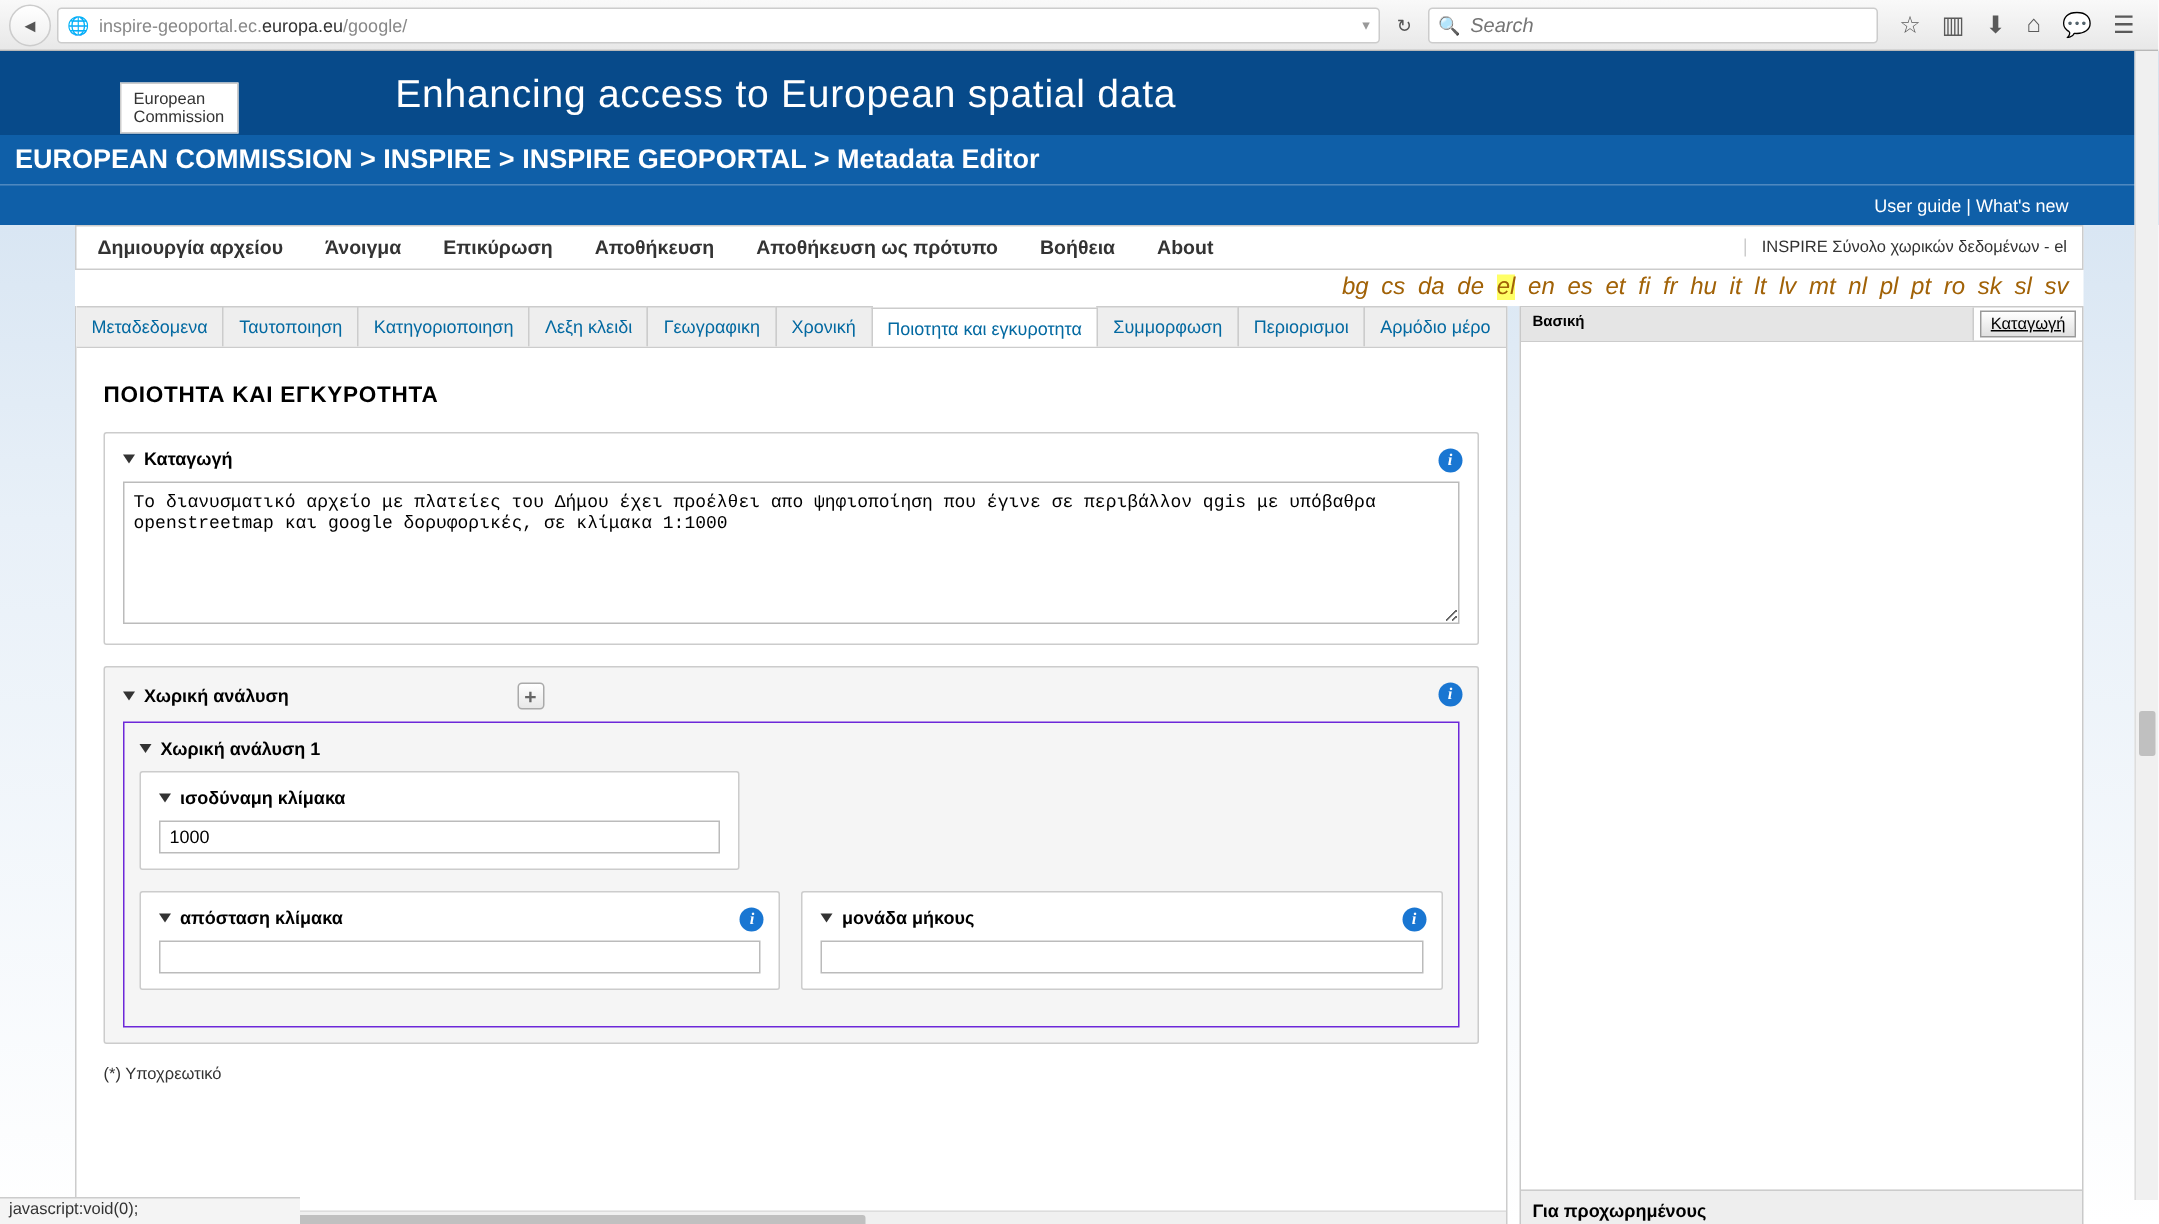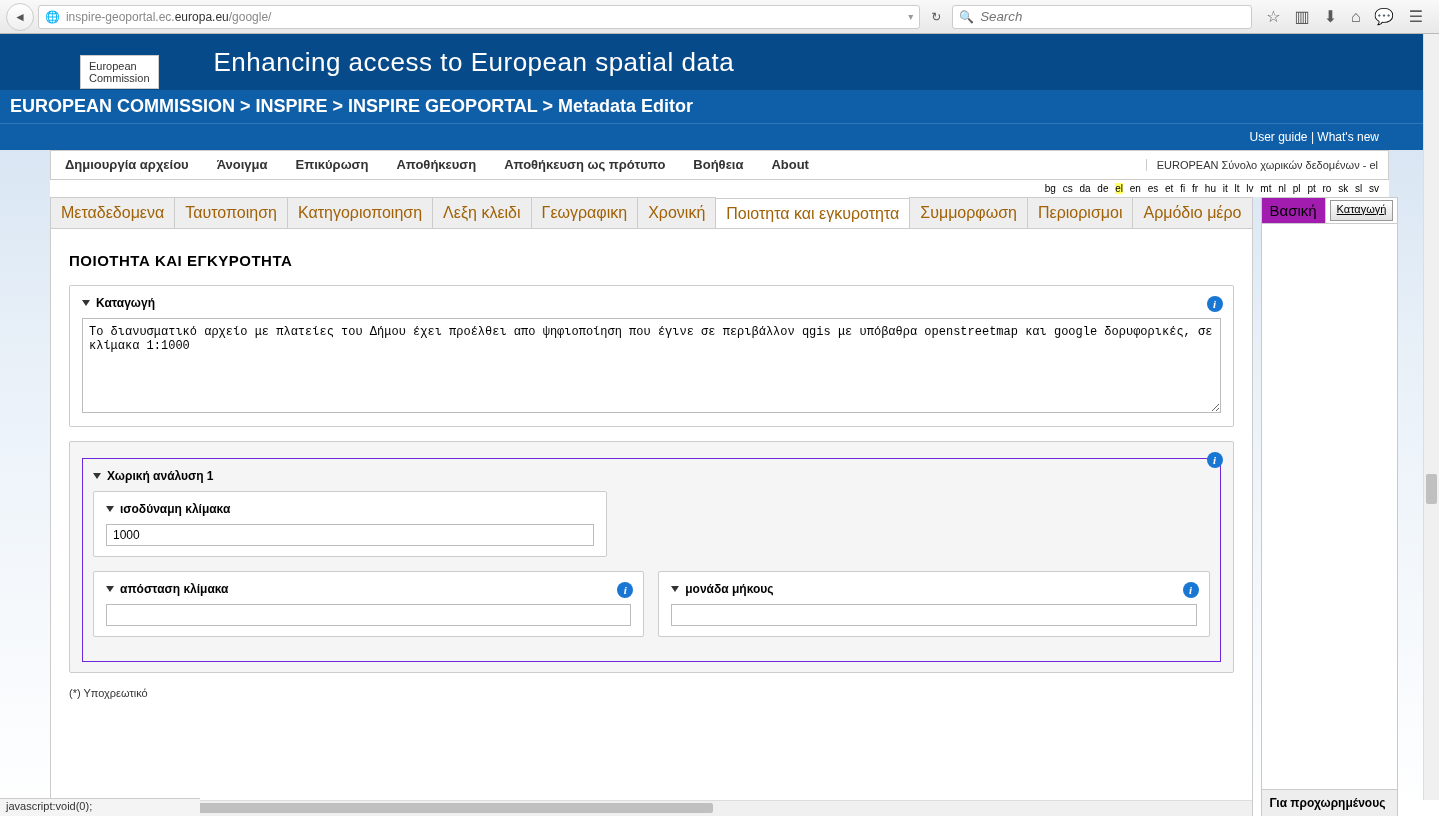--- a/index.html
+++ b/index.html
@@ -21,48 +21,48 @@
 .tool-icons span { cursor:pointer; font-size:16px; }
 
 
 .page { position: relative; height: 782px; background: linear-gradient(to bottom, #d0e0f0 0%, #e8f0f8 40%, #fff 100%); overflow:hidden; }
 .scrollbar-v { position:absolute; right:0; top:0; bottom:16px; width:16px; background:#f0f0f0; border-left:1px solid #ddd; }
 .scrollbar-v .thumb { position:absolute; top:440px; left:2px; right:2px; height:30px; background:#c0c0c0; border-radius:2px; }
 
 
 .site-header { background: #074a8a; color:#fff; height:56px; display:flex; align-items:center; }
 .ec-logo { background:#fff; color:#333; font-size:11px; line-height:1.1; padding:4px 8px; margin-left:80px; border:1px solid #ccc; position:relative; top:10px; }
-.site-title { font-size: 26px; font-weight: 300; margin-left: 55px; letter-spacing: 0.5px; }
+.site-title { font-size: 26px; font-weight: 300; margin-left: 105px; letter-spacing: 0.5px; }
 
 .breadcrumb-bar { background: #0f5fa8; color:#fff; padding: 6px 10px; font-size:18px; font-weight:bold; }
 .breadcrumb-bar a { color:#fff; text-decoration:none; }
 .top-links { text-align:right; padding: 6px 60px 6px 0; color:#fff; font-size:12px; background: #0f5fa8; border-top:1px solid rgba(255,255,255,0.15);}
 .top-links a { color:#fff; text-decoration:none; }
 
 
 .main-wrap { margin: 0 50px 0 50px; }
 
 
 .menubar { background:#fff; border:1px solid #ccc; display:flex; align-items:center; height:30px; }
 .menubar .item { padding: 0 14px; line-height:28px; font-size:13px; font-weight:bold; color:#333; cursor:pointer; }
 .menubar .status { border-left:1px solid #ccc; padding:0 10px; font-size:11px; color:#333; flex:0 0 auto; }
 
 
-.langbar { text-align:right; padding: 3px 8px; font-size:10px; background:#fff; color:#000000; }
+.langbar { text-align:right; padding: 3px 8px; font-size:16px; background:#fff; color:#a16207;font-style:italic; }
 .langbar span { margin: 0 2px; cursor:pointer; }
 .langbar .active { background: #ffff66; }
 
 
 .split { display:flex; }
 .left { flex:1; background:#fff; border:1px solid #ccc; border-top:none; min-height:620px; position:relative; }
 .right { width:390px; margin-left:8px; }
 
 
 .tabs { display:flex; border-bottom:1px solid #ccc; background:#fff; overflow:hidden; }
-.tab { padding: 6px 10px; font-size:16px; color:#a16207; background:#eee; border:1px solid #ccc; border-bottom:none; margin-right:-1px; cursor:pointer; white-space:nowrap; }
+.tab { padding: 6px 10px; font-size:12px; color:#0369a1; background:#eee; border:1px solid #ccc; border-bottom:none; margin-right:-1px; cursor:pointer; white-space:nowrap; }
 .tab.active { background:#fff; position:relative; top:1px; }
 .tab:first-child { border-left:none; }
 
 
 .form-area { padding: 15px 18px; }
 .page-heading { font-size:15px; font-weight:bold; margin: 8px 0 16px; letter-spacing:0.5px; }
 .panel { border:1px solid #ccc; background:#f5f5f5; border-radius:2px; margin-bottom:14px; padding:10px 12px; position:relative; }
 .panel.white { background:#fff; }
 .panel-header { display:flex; align-items:center; gap:6px; font-weight:bold; font-size:12px; margin-bottom:8px; }
 .collapse-arrow { width:0; height:0; border-left:4px solid transparent; border-right:4px solid transparent; border-top:6px solid #333; display:inline-block; }
@@ -72,21 +72,21 @@
 textarea.big { width:100%; height:95px; border:1px solid #bbb; padding:6px; font-family: "Courier New", monospace; font-size:12px; resize:both; background:#fff; }
 input.txt { width:100%; height:22px; border:1px solid #bbb; padding:2px 6px; font-size:12px; background:#fff; }
 .sub-panels { display:flex; gap:14px; }
 .sub-panels .panel { flex:1; }
 .inner-panel { border:1px solid #6d28d9; background:#f5f5f5; padding:10px; margin-top:6px; }
 .footnote { font-size:11px; color:#333; margin-top:6px; }
 
 
 .right-box { border:1px solid #c9c9c9; background:#fefefe; }
 .right-head { display:flex; border-bottom:1px solid #ccc; }
-.right-head .th { flex:1; padding:4px 8px; font-weight:normal; font-size:15px; background:#a21caf; border-right:1px solid #ccc; }
+.right-head .th { flex:1; padding:4px 8px; font-weight:bold; font-size:10px; background:#e5e5e5; border-right:1px solid #ccc; }
 .right-head .btn { padding:2px 6px; border:1px solid #999; background:linear-gradient(#fff,#e0e0e0); font-size:11px; cursor:pointer; margin:2px 4px; text-decoration:underline; }
 .right-body { height:565px; background:#fff; }
 .right-foot { padding:6px 8px; font-weight:bold; background:#eee; border-top:1px solid #ccc; }
 
 
 .hscroll { position:absolute; bottom:0; left:0; right:0; height:16px; background:#f0f0f0; border-top:1px solid #ddd; }
 .hscroll .thumb { position:absolute; top:2px; left:2px; width:55%; height:10px; background:#c0c0c0; border-radius:2px; }
 
 
 .statusbar { position:absolute; bottom:0; left:0; height:18px; background:#f4f4f4; border-top:1px solid #ccc; padding:1px 6px; font-size:11px; color:#333; width:200px; }
@@ -146,21 +146,21 @@
       <div id="menu-items" style="display:flex;align-items:flex-start;">
           <div class="item">Δημιουργία αρχείου</div>
           <div class="item">Άνοιγμα</div>
           <div class="item">Επικύρωση</div>
           <div class="item">Αποθήκευση</div>
           <div class="item">Αποθήκευση ως πρότυπο</div>
           <div class="item">Βοήθεια</div>
           <div class="item">About</div>
         </div>
       <div style="flex:1"></div>
-      <div class="status">EUROPEAN Σύνολο χωρικών δεδομένων - el</div>
+      <div class="status">INSPIRE Σύνολο χωρικών δεδομένων - el</div>
     </div>
 
     <div class="langbar" id="langbar"><span class="">bg</span> <span class="">cs</span> <span class="">da</span> <span class="">de</span> <span class="active">el</span> <span class="">en</span> <span class="">es</span> <span class="">et</span> <span class="">fi</span> <span class="">fr</span> <span class="">hu</span> <span class="">it</span> <span class="">lt</span> <span class="">lv</span> <span class="">mt</span> <span class="">nl</span> <span class="">pl</span> <span class="">pt</span> <span class="">ro</span> <span class="">sk</span> <span class="">sl</span> <span class="">sv</span></div>
 
     <div class="split">
       <div class="left">
         <div class="tabs" id="tabs">
             <div class="tab ">Μεταδεδομενα</div>
             <div class="tab ">Ταυτοποιηση</div>
             <div class="tab ">Κατηγοριοποιηση</div>
@@ -179,20 +179,26 @@
             <span class="info-icon abs">i</span>
             <div class="panel-header">
               <span class="collapse-arrow"></span>
               <span>Καταγωγή</span>
             </div>
             <textarea class="big" style="">Το διανυσματικό αρχείο με πλατείες του Δήμου έχει προέλθει απο ψηφιοποίηση που έγινε σε περιβάλλον qgis με υπόβαθρα openstreetmap και google δορυφορικές, σε κλίμακα 1:1000</textarea>
           </div>
 
           <div class="panel">
             <span class="info-icon abs">i</span>
+            <div class="panel-header">
+              <span class="collapse-arrow"></span>
+              <span>Χωρική ανάλυση</span>
+              <span style="flex:0 0 140px"></span>
+              <span class="add-icon">+</span>
+            </div>
 
             <div class="inner-panel">
               <div class="panel-header">
                 <span class="collapse-arrow"></span>
                 <span>Χωρική ανάλυση 1</span>
               </div>
 
               <div class="panel white" style="width:46%;">
                 <div class="panel-header">
                   <span class="collapse-arrow"></span>

